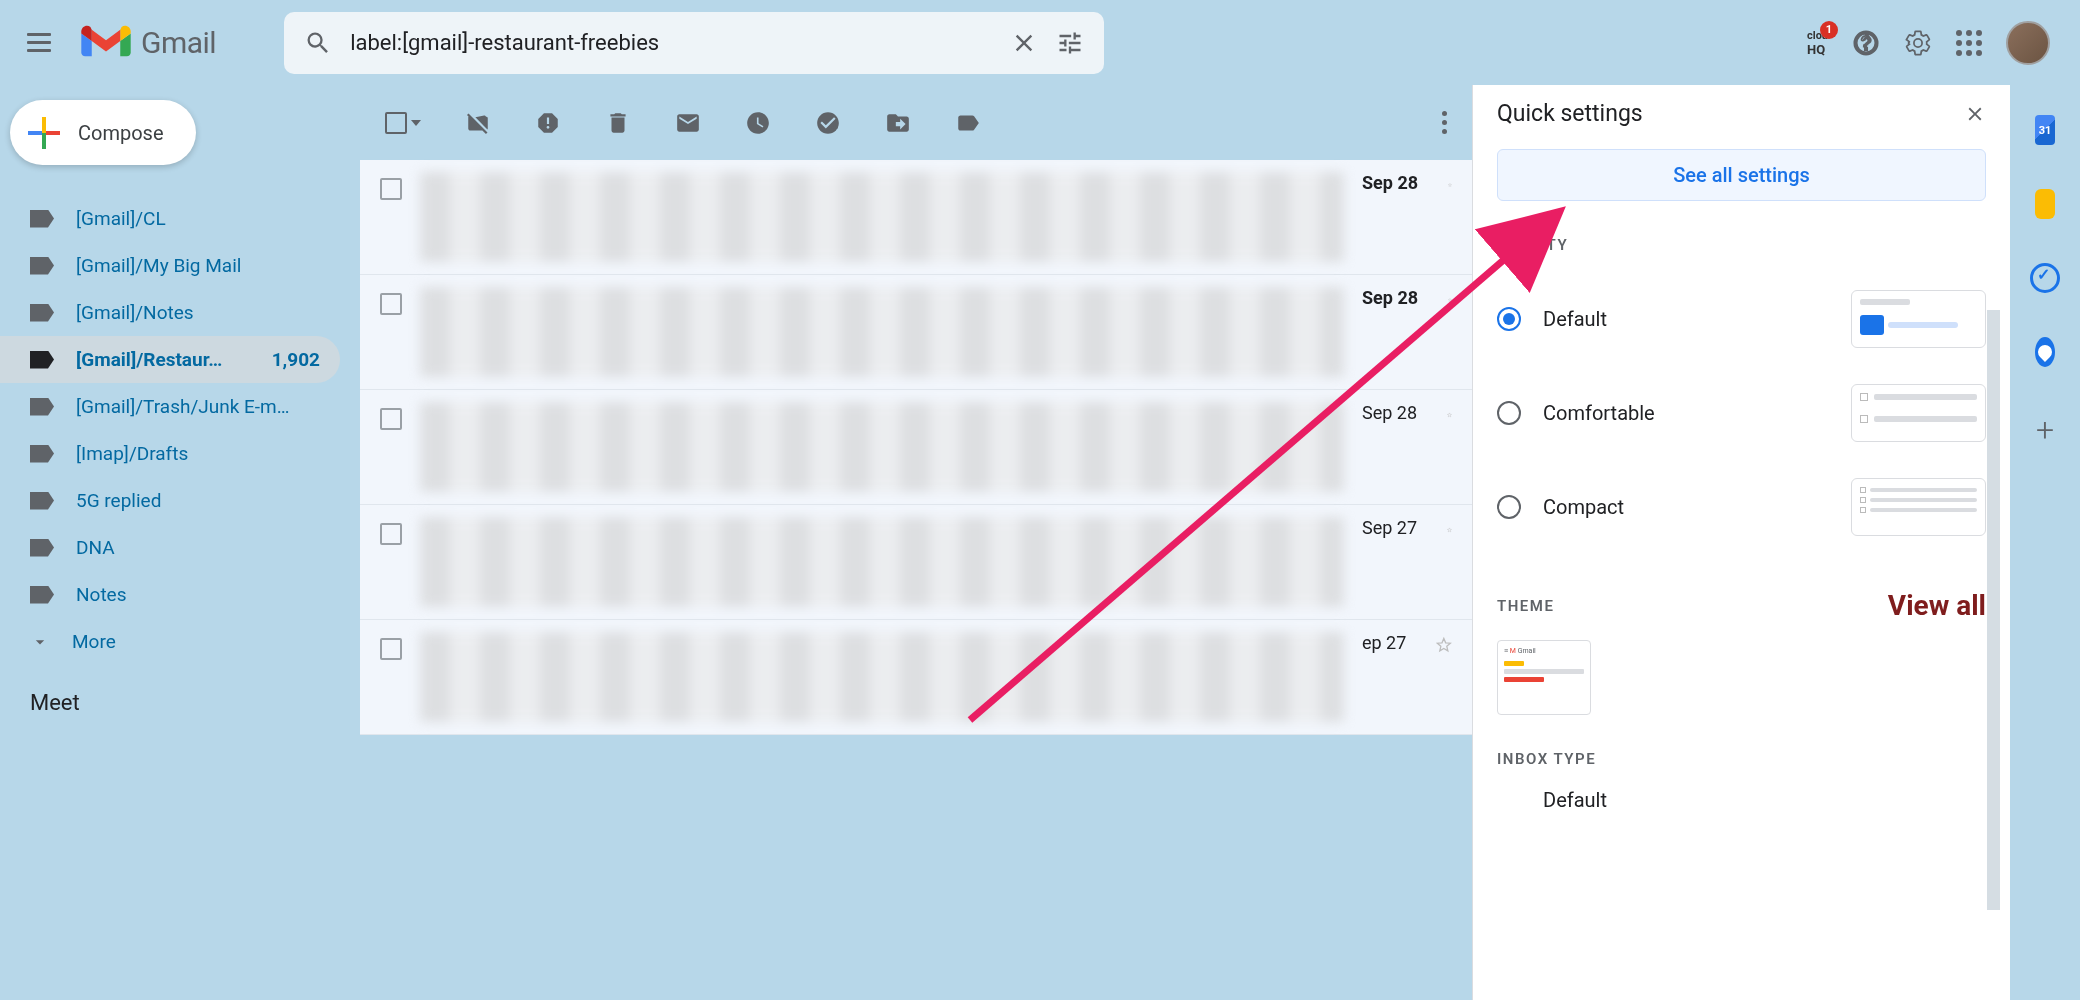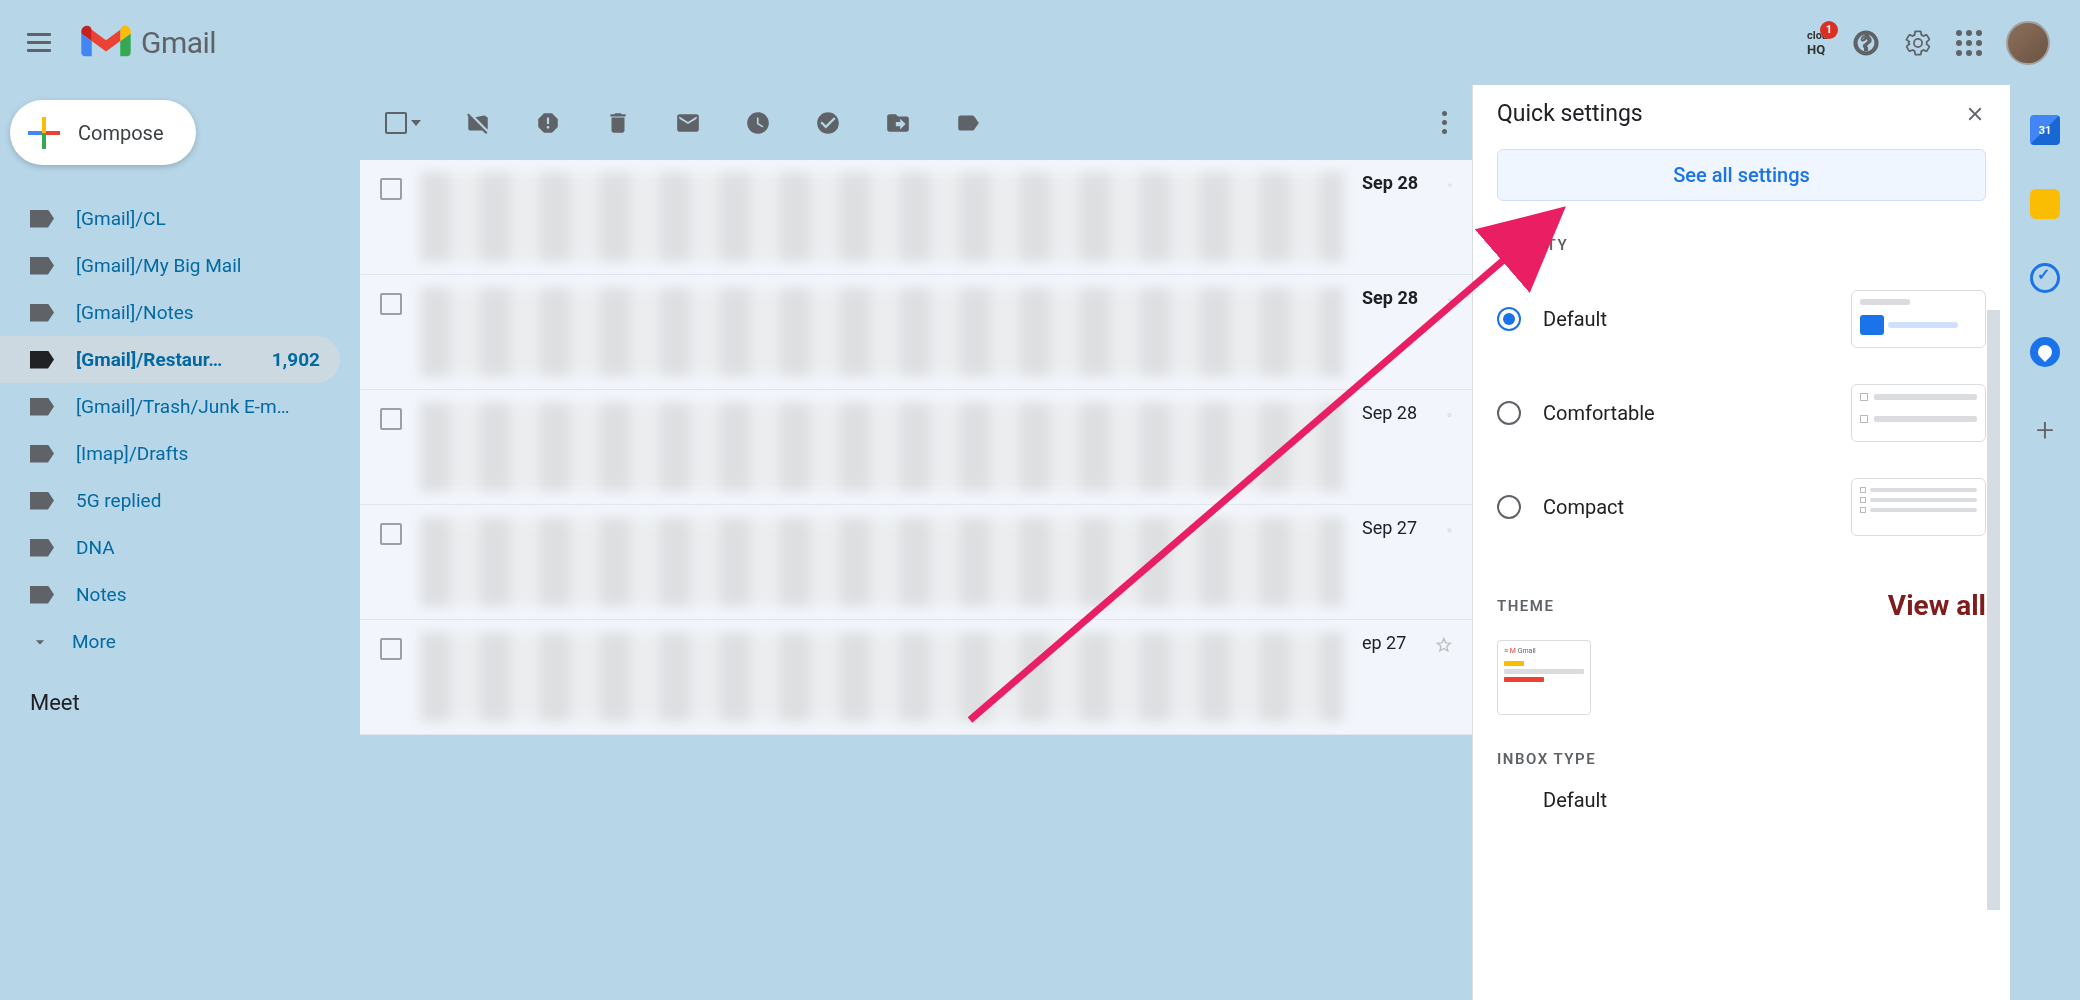--- a/index.html
+++ b/index.html
@@ -93,21 +93,21 @@
 .theme-row { display: flex; align-items: center; justify-content: space-between; }
 .view-all { color: #7f1d1d; font-size: 28px; cursor: pointer; font-weight: 700; }
 .theme-thumb { margin-top: 18px; width: 94px; height: 75px; border: 1px solid #dadce0; border-radius: 4px; padding: 6px; background: white; font-size: 8px; }
 .theme-thumb .tline { height: 5px; background: #dadce0; margin: 3px 0; border-radius: 1px; }
 .theme-thumb .red { background: #ea4335; width: 40px; }
 
 .inbox-type-option { margin-top: 20px; font-size: 20px; color: #202124; padding-left: 46px; }
 
 
 .right-rail { width: 70px; background: #b7d7e9; display: flex; flex-direction: column; align-items: center; padding-top: 30px; gap: 44px; }
-.rail-icon { width: 30px; height: 30px; border-radius: 4px; cursor: pointer; }
+.rail-icon { width: 20px; height: 30px; border-radius: 4px; cursor: pointer; }
 .rail-cal { background: linear-gradient(135deg, #4285f4 50%, #1967d2 50%); display: flex; align-items: center; justify-content: center; color: white; font-size: 11px; font-weight: bold; }
 .rail-keep { background: #fbbc04; border-radius: 6px; }
 .rail-tasks { width: 30px; height: 30px; border: 3px solid #1a73e8; border-radius: 50%; position: relative; }
 .rail-tasks::after { content: '✓'; color: #1a73e8; position: absolute; top: -1px; left: 4px; font-size: 16px; font-weight: bold; }
 .rail-contacts { background: #1a73e8; border-radius: 50%; display: flex; align-items: center; justify-content: center; }
 .rail-contacts::after { content: ''; width: 14px; height: 14px; background: white; border-radius: 50% 50% 50% 0; transform: rotate(-45deg); }
 .rail-plus { font-size: 32px; color: #5f6368; cursor: pointer; font-weight: 300; }
 
 
 .arrow-overlay { position: absolute; top: 170px; left: 960px; width: 640px; height: 560px; pointer-events: none; z-index: 100; }
@@ -128,20 +128,32 @@
   </div>
   <div class="logo-area">
     <svg class="gmail-logo" viewBox="0 0 52 40">
         <path fill="#4285F4" d="M4 34h7V18L0 10v20c0 2.2 1.8 4 4 4z"></path>
         <path fill="#34A853" d="M41 34h7c2.2 0 4-1.8 4-4V10l-11 8v16z"></path>
         <path fill="#FBBC04" d="M41 6v12l11-8V8c0-5-5.7-7.8-9.6-4.8L41 6z"></path>
         <path fill="#EA4335" d="M11 18V6l15 11 15-11v12L26 29 11 18z"></path>
         <path fill="#C5221F" d="M0 8v2l11 8V6L9.6 3.2C5.7 0.2 0 3 0 8z"></path>
       </svg>
     <span class="gmail-text">Gmail</span>
+  </div>
+  <div class="search-bar">
+    <svg class="search-icon-svg" viewBox="0 0 24 24">
+        <path d="M15.5 14h-.79l-.28-.27A6.471 6.471 0 0016 9.5 6.5 6.5 0 109.5 16c1.61 0 3.09-.59 4.23-1.57l.27.28v.79l5 4.99L20.49 19l-4.99-5zm-6 0C7.01 14 5 11.99 5 9.5S7.01 5 9.5 5 14 7.01 14 9.5 11.99 14 9.5 14z"></path>
+      </svg>
+    <input class="search-input" value="label:[gmail]-restaurant-freebies" style="">
+    <svg class="clear-icon" viewBox="0 0 24 24">
+        <path d="M19 6.41L17.59 5 12 10.59 6.41 5 5 6.41 10.59 12 5 17.59 6.41 19 12 13.41 17.59 19 19 17.59 13.41 12z"></path>
+      </svg>
+    <svg class="tune-icon" viewBox="0 0 24 24">
+        <path d="M3 17v2h6v-2H3zM3 5v2h10V5H3zm10 16v-2h8v-2h-8v-2h-2v6h2zM7 9v2H3v2h4v2h2V9H7zm14 4v-2H11v2h10zm-6-4h2V7h4V5h-4V3h-2v6z"></path>
+      </svg>
   </div>
   <div class="header-right">
     <div class="hq-icon">
       <div class="cloud">clou</div>
       <div>HQ</div>
       <div class="hq-badge">1</div>
     </div>
     <svg class="header-icon" viewBox="0 0 24 24">
         <path d="M12 2C6.48 2 2 6.48 2 12s4.48 10 10 10 10-4.48 10-10S17.52 2 12 2zm0 18c-4.41 0-8-3.59-8-8s3.59-8 8-8 8 3.59 8 8-3.59 8-8 8zm-1-4h2v2h-2zm1.61-9.96c-2.06-.3-3.88.97-4.43 2.79-.18.58.26 1.17.87 1.17h.2c.41 0 .74-.29.88-.67.32-.89 1.27-1.5 2.3-1.28.95.2 1.65 1.13 1.57 2.1-.1 1.34-1.62 1.63-2.45 2.88 0 .01-.1.01-.1.02-.1.02-.2.03-.3.05-.9.15-.18.32-.25.5-.1.03-.3.05-.4.08-.1.02-.1.04-.2.07-.12.34-.2.75-.2 1.25h2c0-.42.11-.77.28-1.07.02-.3.03-.6.05-.9.08-.14.18-.27.28-.39.01-.1.02-.3.03-.4.1-.12.21-.23.33-.34.96-.91 2.26-1.65 1.99-3.56-.24-1.74-1.61-3.21-3.35-3.47z" fill="none" stroke="#5f6368" stroke-width="1.5"></path>
         <circle cx="12" cy="12" r="9" fill="none" stroke="#5f6368" stroke-width="2"></circle>

